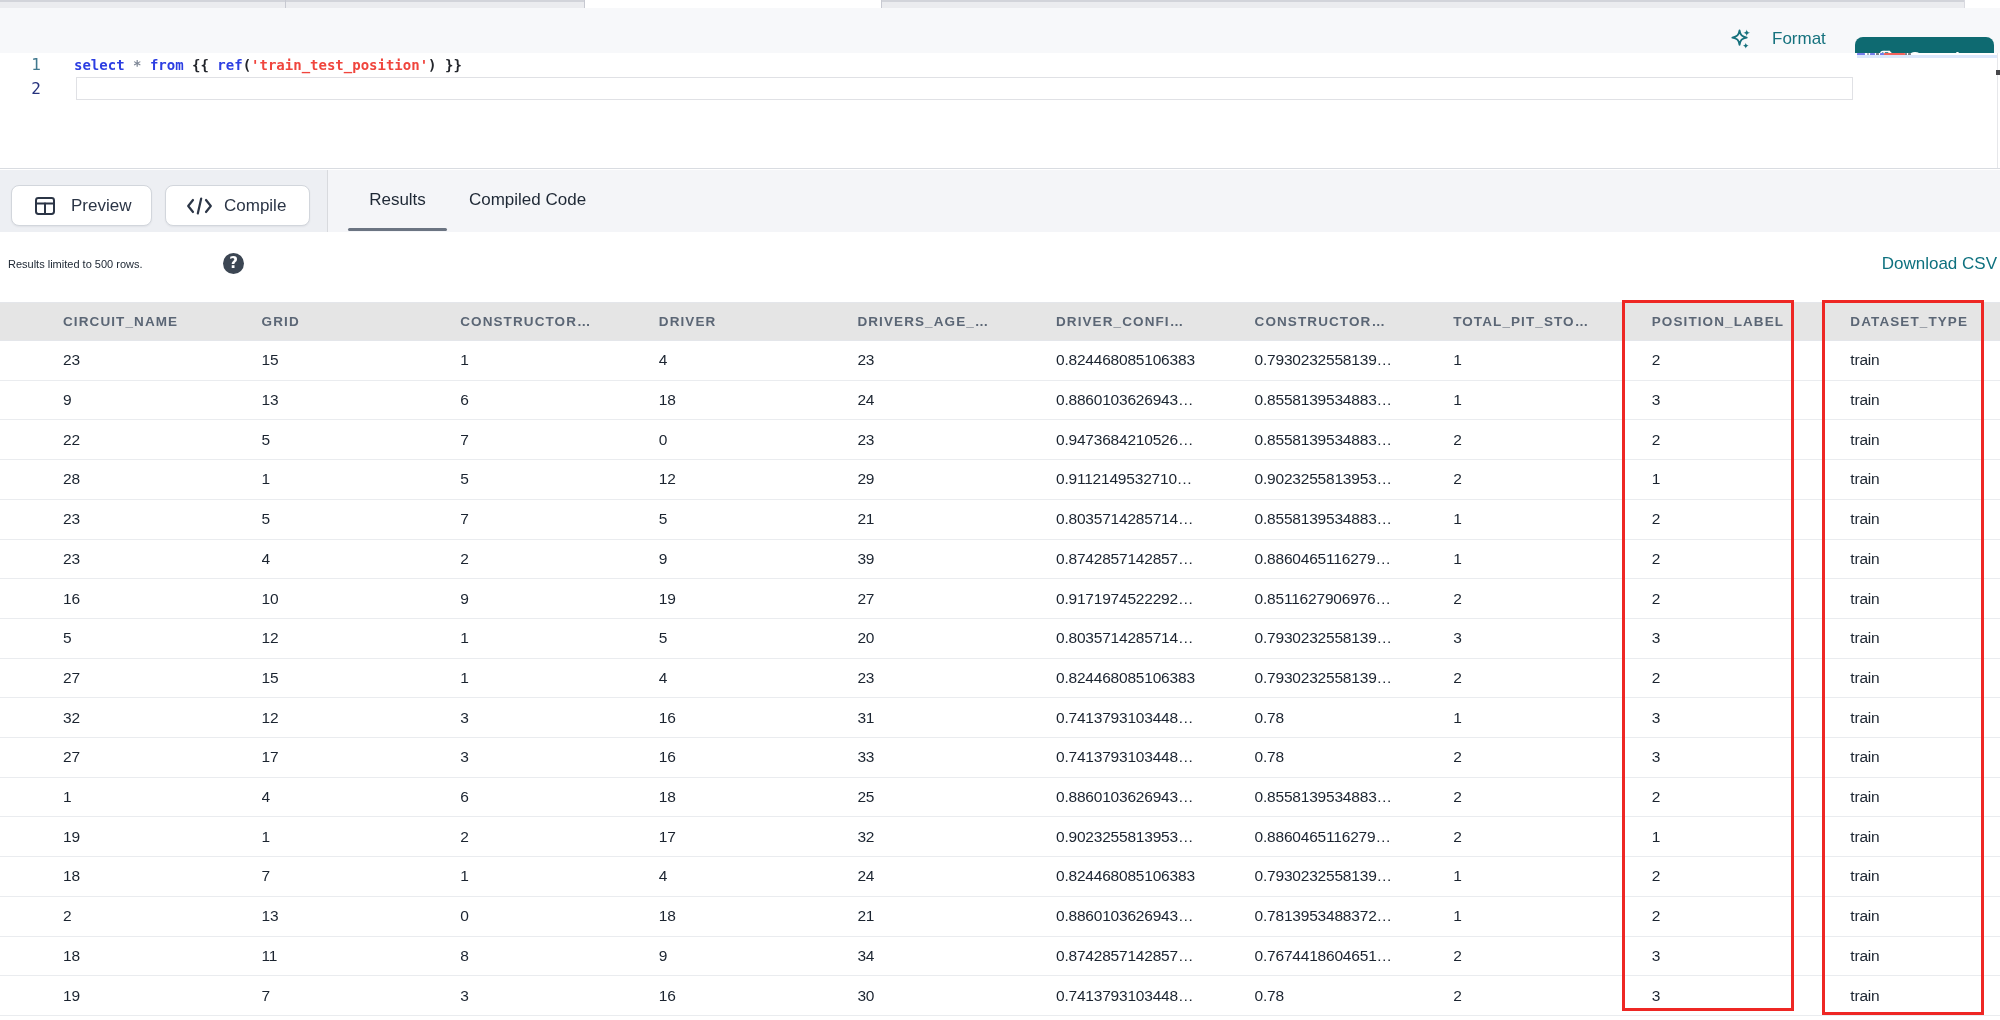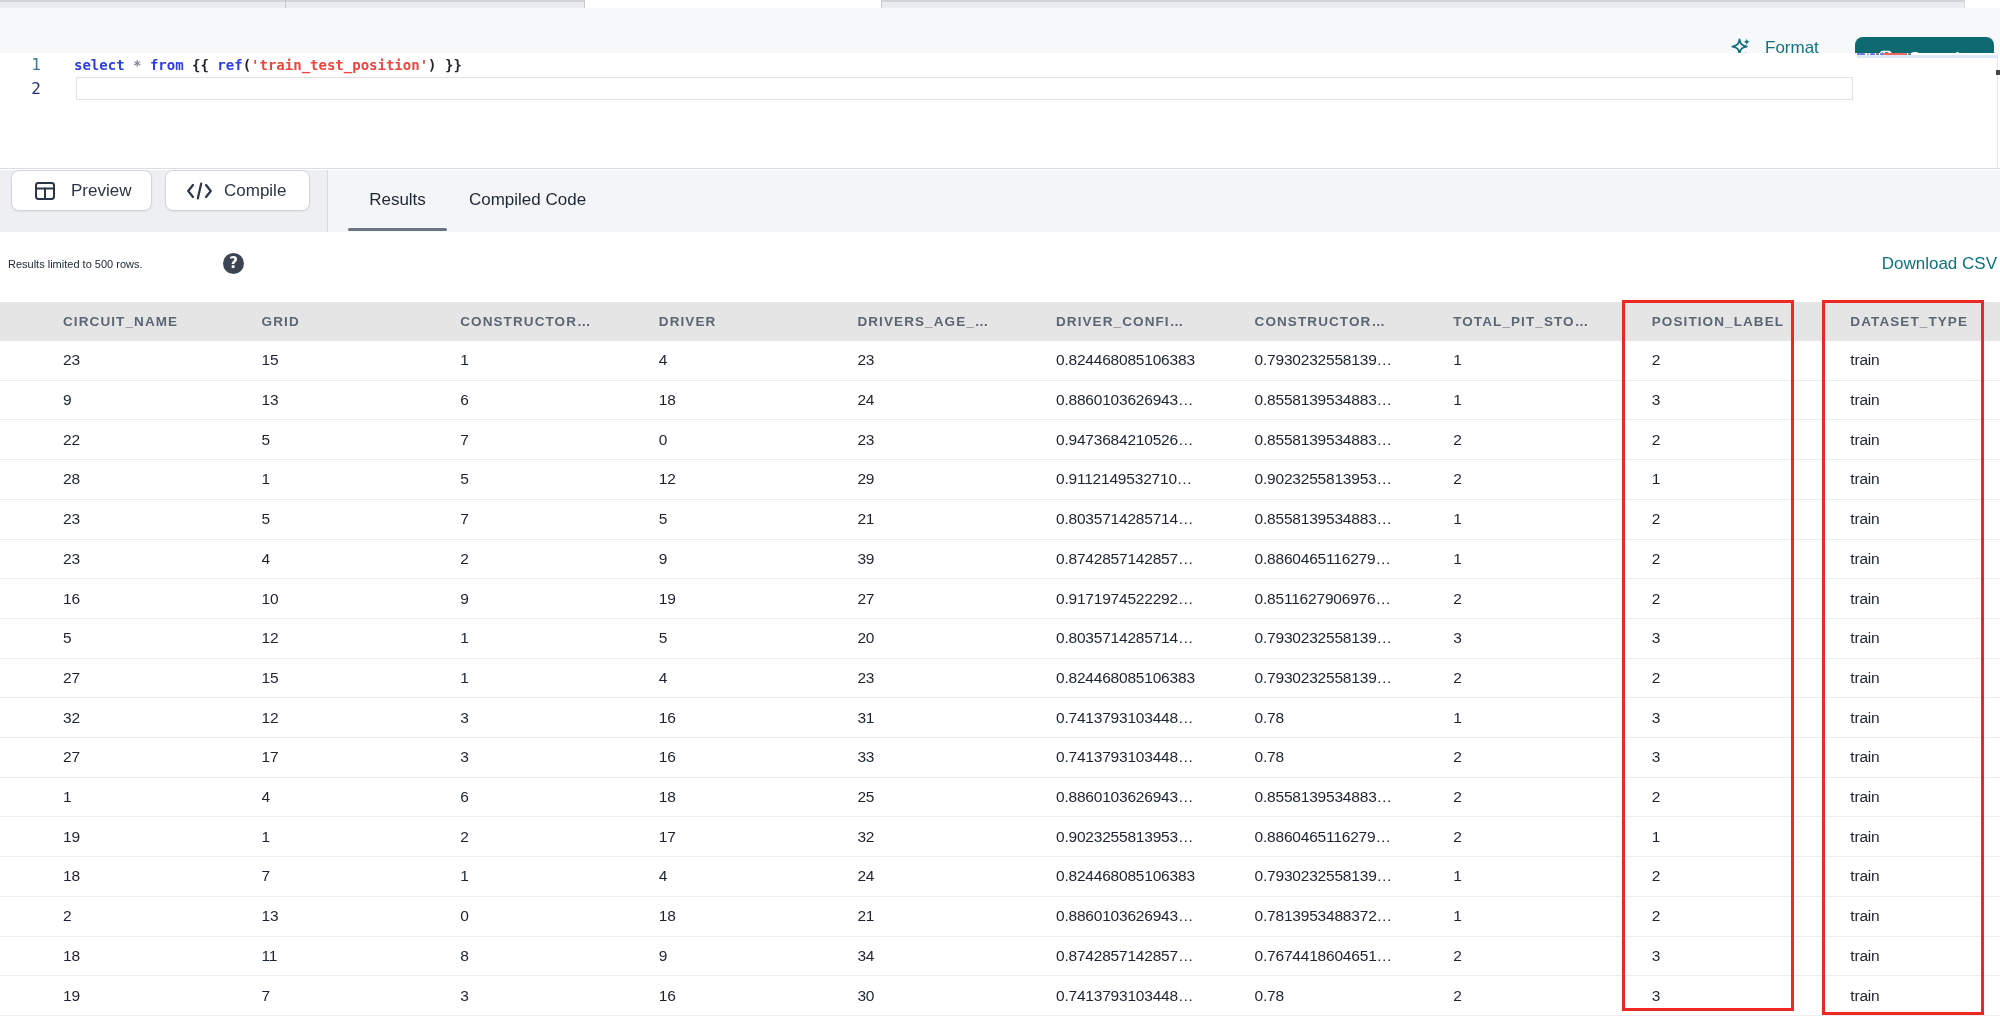--- a/index.html
+++ b/index.html
@@ -13,21 +13,21 @@
   }
   
   .tabstrip { position:absolute; left:0; top:0; width:2000px; height:8px; background:#ffffff; }
   .strip-seg { position:absolute; top:0; height:8px; background:#ebecef; border-top:2px solid #d2d4da; }
   .strip-seg.seg-a { left:0; width:585px; }
   .strip-seg.seg-b { left:881px; width:1083px; }
   .strip-sep { position:absolute; top:0; width:1px; height:8px; background:#c7c9d1; }
 
   
   .toolbar { position:absolute; left:0; top:8px; width:2000px; height:45px; background:#f7f8fa; }
-  .format-group { position:absolute; left:1729px; top:17px; height:45px; display:flex; align-items:center; gap:13px; cursor:pointer;justify-content:space-between; }
+  .format-group { position:absolute; left:1729px; top:8px; height:45px; display:flex; align-items:center; gap:20px; cursor:pointer;justify-content:space-between; }
   .format-label { font-size:17px; color:#15727e; }
   .saveas-btn { position:absolute; left:1855px; top:-1px; width:139px; height:43px; background:#0e6a71; border-radius:8px; display:flex; align-items:center; justify-content:center; gap:12px; cursor:pointer; border:none;margin-top:30px; }
   .saveas-label { color:#ffffff; font-size:17px; }
 
   
   .editor { position:absolute; left:0; top:53px; width:2000px; height:115px; background:#ffffff; }
   .gutter-num { position:absolute; left:11px; width:30px; text-align:right; font-family:"DejaVu Sans Mono", monospace; font-size:16px; }
   .gutter-num.n1 { top:0; height:24px; line-height:24px; color:#40788e; }
   .gutter-num.n2 { top:24px; height:23px; line-height:23px; color:#26327d; }
   .code-line { position:absolute; left:74px; top:0; height:24px; line-height:24px; font-family:"DejaVu Sans Mono", monospace; font-size:14px; letter-spacing:0; font-weight:700; white-space:pre; }
@@ -49,21 +49,21 @@
   .seg-gap { background:transparent; }
   .minimap-viewport { position:absolute; left:0; top:3.4px; width:140px; height:2.6px; background:#dce8fc; }
   .minimap-divider { position:absolute; left:1997px; top:53px; width:1px; height:115px; background:#e6e7ea; }
   .editor-scroll-thumb { position:absolute; left:1996px; top:70px; width:4px; height:4.5px; background:#47474a; }
 
   
   .action-bar { position:absolute; left:0; top:168px; width:2000px; height:64px; border-top:1px solid #d9dce1; }
   .ab-left { position:absolute; left:0; top:1px; width:327px; height:63px; background:#edeff3; }
   .ab-divider { position:absolute; left:327px; top:1px; width:1px; height:63px; background:#d8dade; }
   .ab-right { position:absolute; left:328px; top:1px; width:1672px; height:63px; background:#f4f5f8; }
-  .action-btn { position:absolute; height:41px; top:1px; background:#ffffff; border:1px solid #d2d6dc; border-radius:8px; box-shadow:0 1px 2px rgba(16,24,40,.06); display:flex; align-items:center; cursor:pointer; color:#2b3546; }
+  .action-btn { position:absolute; height:41px; top:16px; background:#ffffff; border:1px solid #d2d6dc; border-radius:8px; box-shadow:0 1px 2px rgba(16,24,40,.06); display:flex; align-items:center; cursor:pointer; color:#2b3546; }
   .btn-preview { left:11px; width:141px; padding-left:22px; gap:15px; }
   .btn-compile { left:165px; width:145px; padding-left:20px; gap:11px;text-align:right; }
   .action-btn .btn-label { font-size:17px; color:#2b3546; }
   .panel-tab { position:absolute; top:0; height:62px; display:flex; align-items:center; justify-content:center; font-size:17px; color:#1e2835; cursor:pointer; }
   .tab-results { left:348px; width:99px; }
   .tab-compiled { left:447px; width:161px; }
   .tab-underline { position:absolute; left:348px; top:59px; width:99px; height:3px; background:#6b7482; border-radius:2px; }
 
   
   .results-bar { position:absolute; left:0; top:232px; width:2000px; height:70px; background:#ffffff; }

